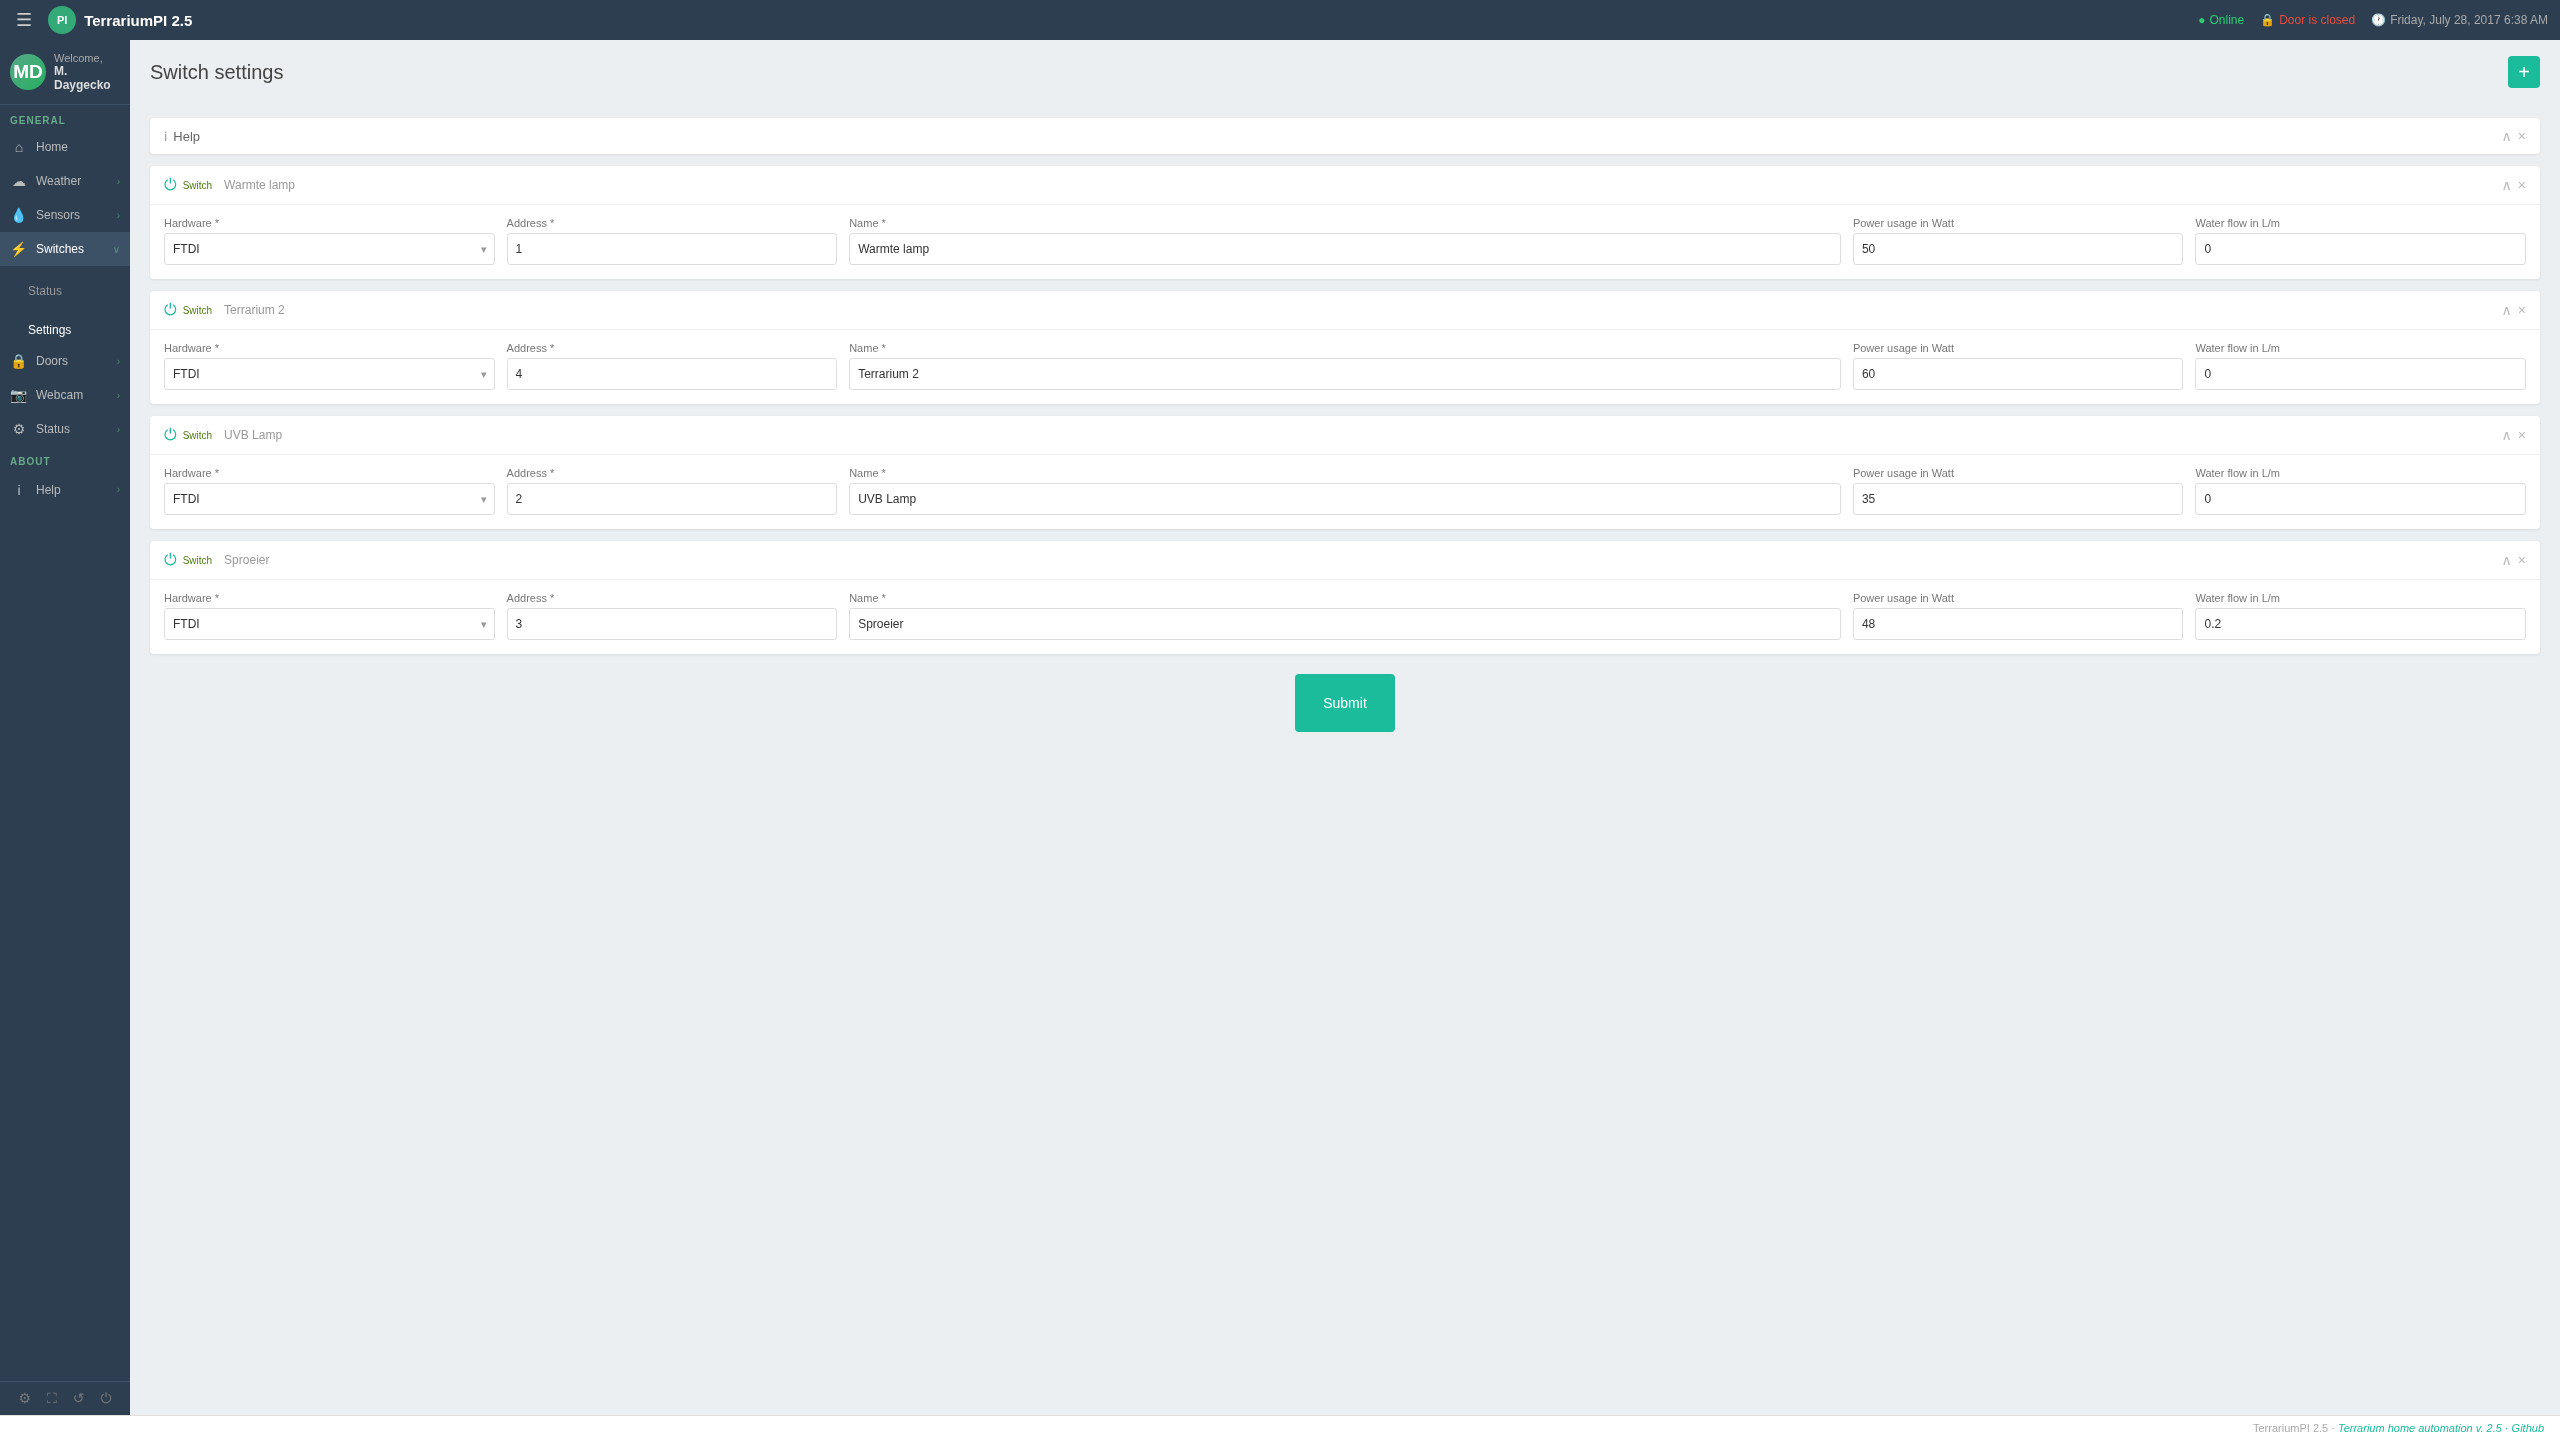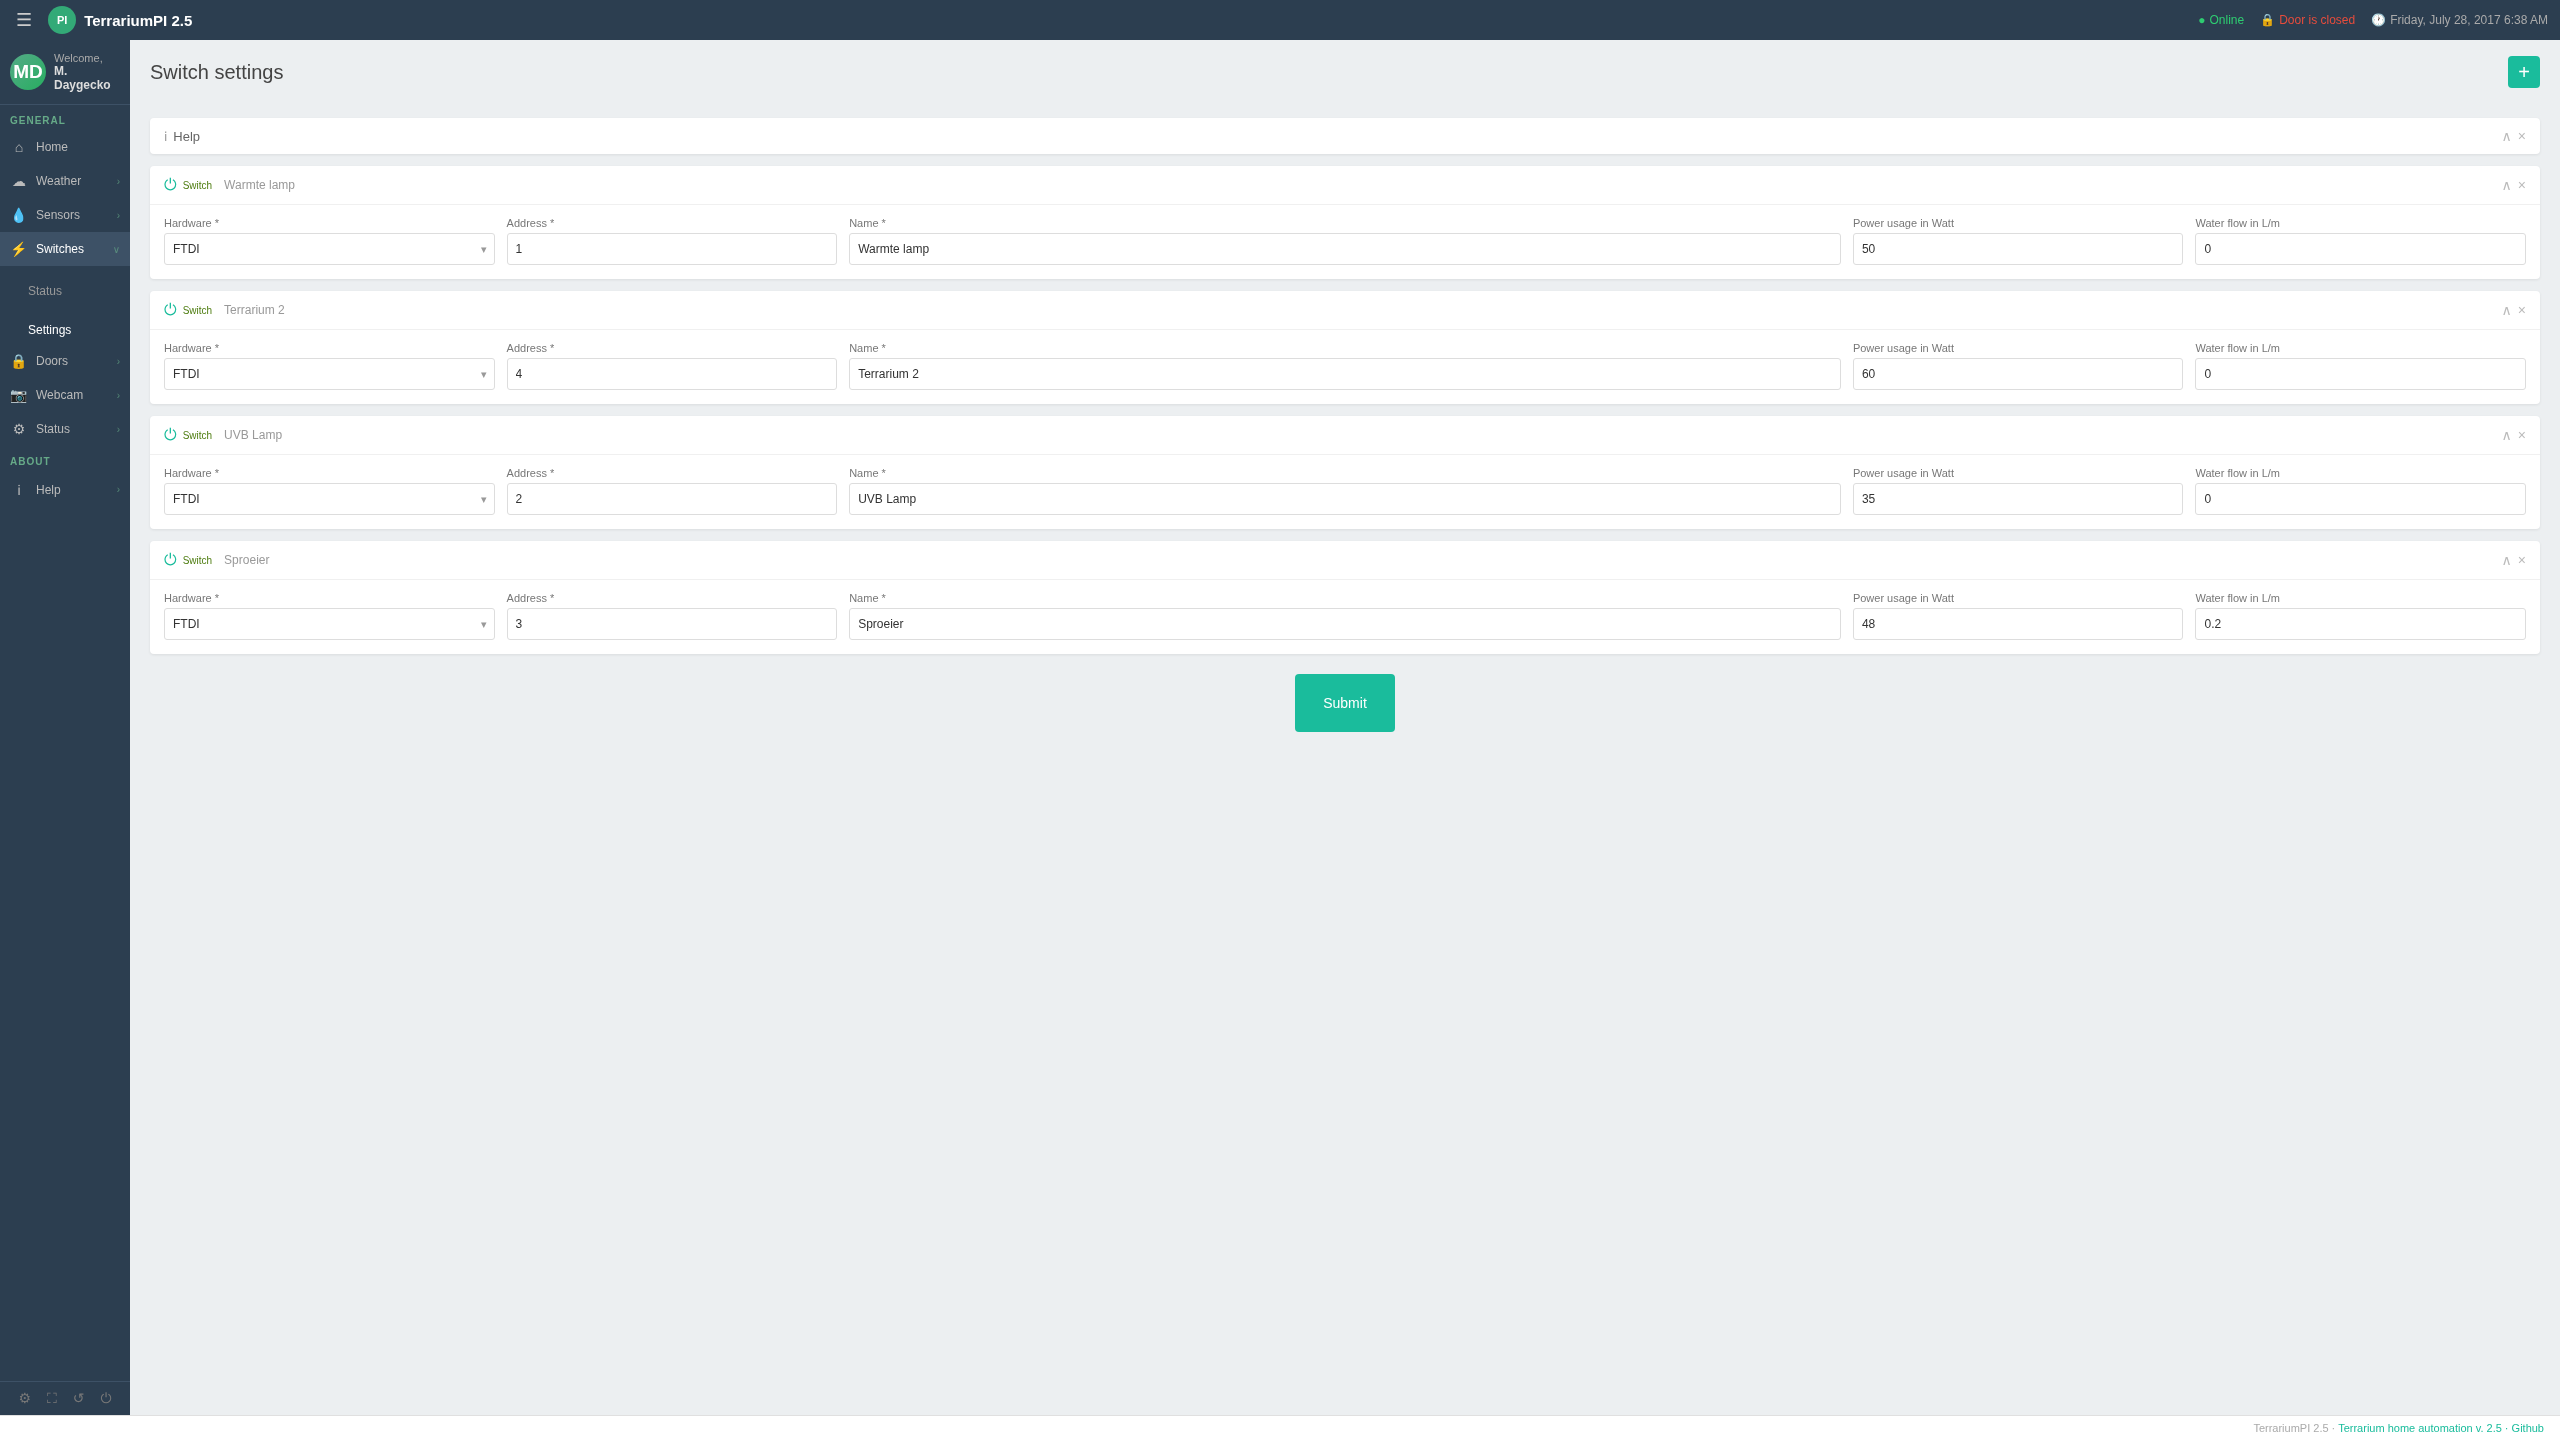--- a/index.html
+++ b/index.html
@@ -70,21 +70,21 @@
     .form-select-wrap { position: relative; }
     .form-select-wrap select { width: 100%; appearance: none; background: #fff; padding-right: 24px; }
     .form-select-wrap::after { content: '▾'; position: absolute; right: 8px; top: 50%; transform: translateY(-50%); color: #999; font-size: 11px; pointer-events: none; }
 
     
     .submit-area { text-align: center; margin-top: 20px; padding-bottom: 20px; }
     .btn-submit { background: #1abc9c; color: #fff; border: none; border-radius: 4px; padding: 21px 28px; font-size: 14px; cursor: pointer; }
 
     
     .app-footer { background: #fff; border-top: 1px solid #e0e0e0; padding: 6px 16px; font-size: 11px; color: #aaa; text-align: right; flex-shrink: 0; }
-    .app-footer a { color: #1abc9c; text-decoration: none; }
+    .app-footer a { color: #1abc9c; text-decoration: none; font-style: italic; }
   </style>
 </head>
 <body>
 
 <div class="topbar">
   <div class="topbar-left">
     <button class="hamburger">☰</button>
     <div class="topbar-brand">
       <div class="logo">PI</div>
       <span>TerrariumPI 2.5</span>

